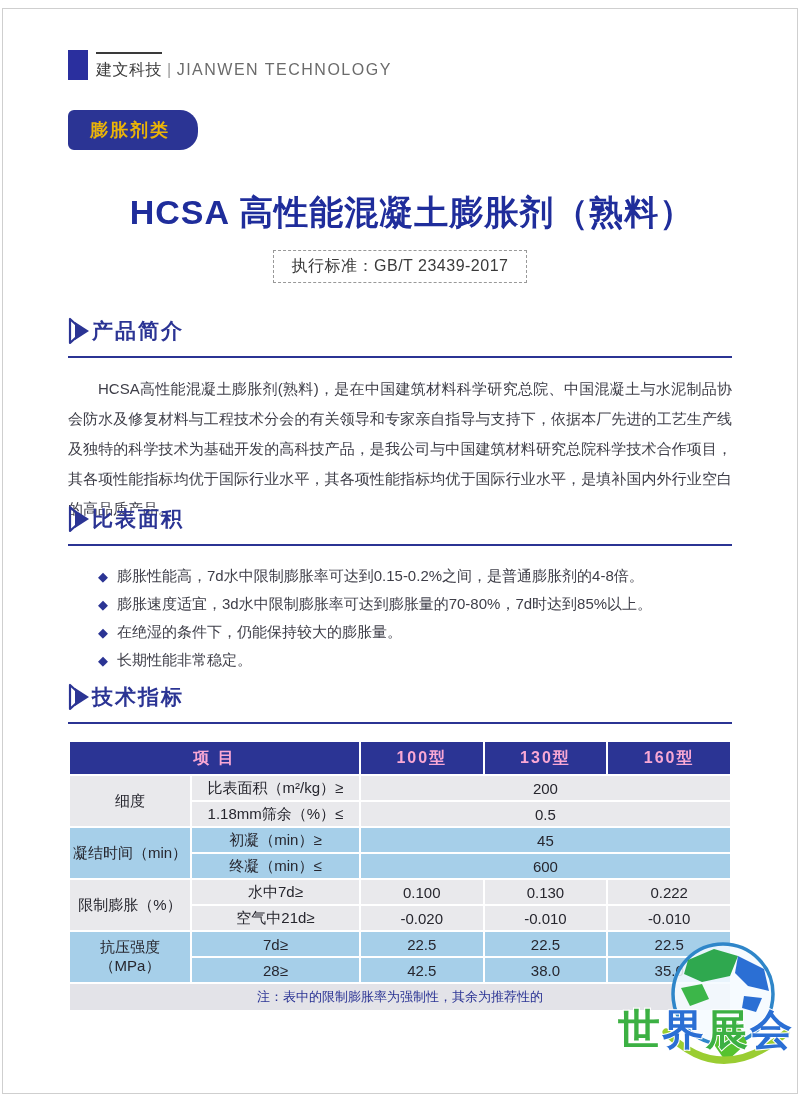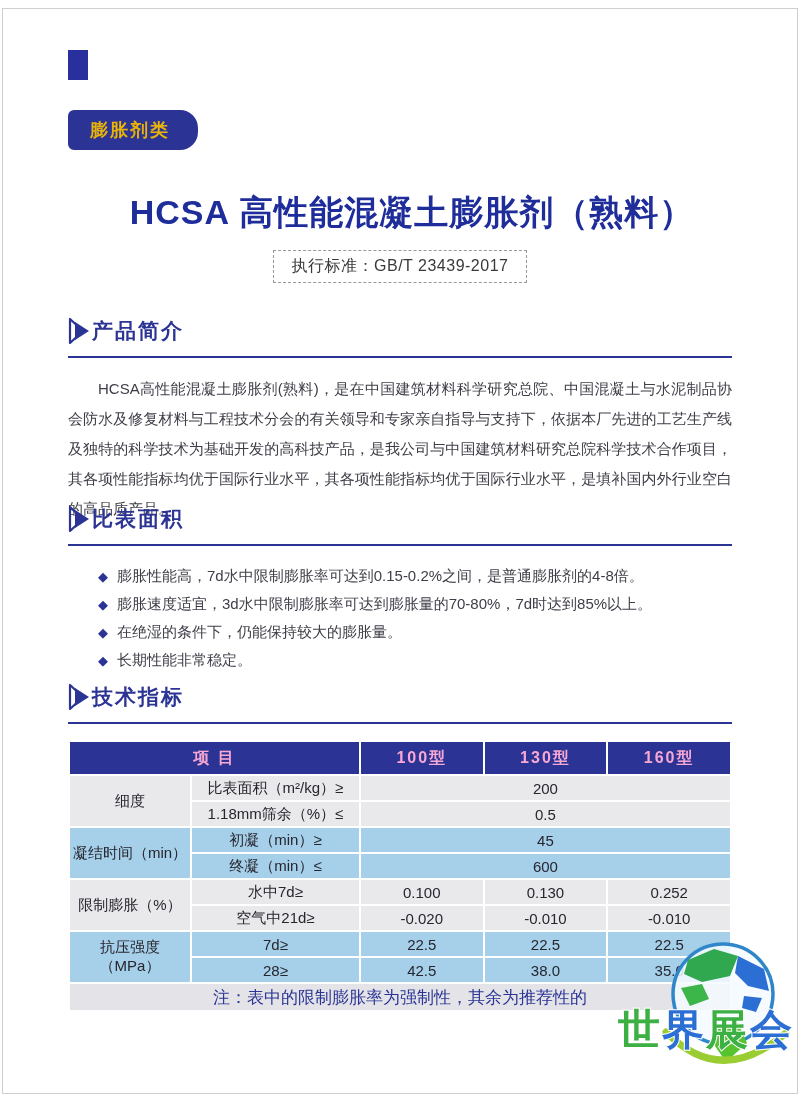--- a/index.html
+++ b/index.html
@@ -54,33 +54,37 @@
   
   .spec-table{width:100%;margin-top:16px;border-collapse:separate;border-spacing:2px;
               table-layout:fixed;font-size:15px;}
   .spec-table col.c-group{width:18.4%;} .spec-table col.c-item{width:25.6%;}
   .spec-table col.c-val{width:18.66%;}
   .spec-table th{background:var(--navy);color:#f9a8d4;font-size:16px;font-weight:bold;
                  height:32px;letter-spacing:2px;}
   .spec-table td{height:24px;text-align:center;vertical-align:middle;color:#26262e;}
   tr.tone-gray td{background:var(--row_gray);}
   tr.tone-blue td{background:var(--row_blue);}
-  td.spec-note-cell{background:var(--note_bg);color:var(--navy);font-size:17px;height:26px;}
+  td.spec-note-cell{background:var(--note_bg);color:var(--navy);font-size:13px;height:26px;}
 
   
   .watermark{position:absolute;right:4px;top:936px;width:180px;height:152px;z-index:5;}
 </style>
 </head>
 <body>
 
 <div class="page">
   <div class="page-frame"></div>
 
   <div class="hdr">
     <div class="logo-mark"></div>
+    <div class="brand">
+      <div class="brand-line"></div>
+      <span class="brand-cn">建文科技</span><span class="brand-sep">|</span><span class="brand-en">JIANWEN TECHNOLOGY</span>
+    </div>
   </div>
 
   <div class="badge">膨胀剂类</div>
 
   <h1 class="title">HCSA 高性能混凝土膨胀剂（熟料）</h1>
   <div class="standard-wrap">
     <div class="standard-box">执行标准：GB/T 23439-2017</div>
   </div>
 
   <section class="sec-intro">
@@ -166,21 +170,21 @@
           </tr>
           <tr class="tone-blue">
             <td class="spec-item-cell">终凝（min）≤</td>
             <td class="spec-value-cell" colspan="3">600</td>
           </tr>
           <tr class="tone-gray">
             <td class="spec-group-cell" rowspan="2">限制膨胀（%）</td>
             <td class="spec-item-cell">水中7d≥</td>
             <td class="spec-value-cell">0.100</td>
             <td class="spec-value-cell">0.130</td>
-            <td class="spec-value-cell">0.252</td>
+            <td class="spec-value-cell">0.222</td>
           </tr>
           <tr class="tone-gray">
             <td class="spec-item-cell">空气中21d≥</td>
             <td class="spec-value-cell">-0.020</td>
             <td class="spec-value-cell">-0.010</td>
             <td class="spec-value-cell">-0.010</td>
           </tr>
           <tr class="tone-blue">
             <td class="spec-group-cell" rowspan="2">抗压强度（MPa）</td>
             <td class="spec-item-cell">7d≥</td>

